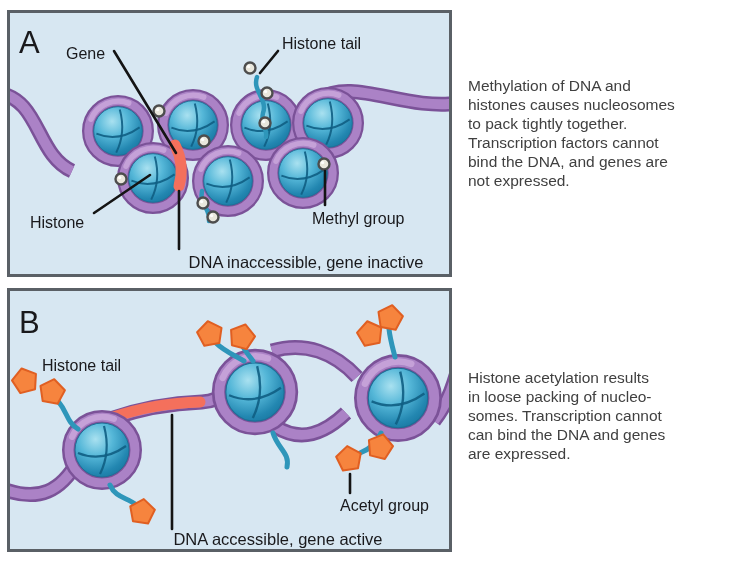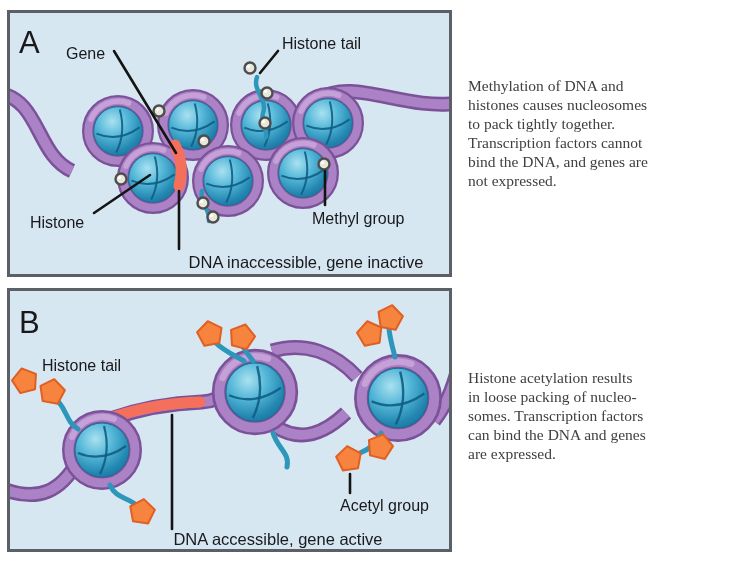--- a/index.html
+++ b/index.html
@@ -8,21 +8,21 @@
   .panel{position:absolute;left:7px;width:445px;background:#d7e7f2;
          border:3px solid #5a6066;box-sizing:border-box;}
   .panel-a{top:10px;height:267px;}
   .panel-b{top:288px;height:264px;}
   .panel svg{position:absolute;left:0;top:0;width:100%;height:100%;}
   svg text{font-family:"Liberation Sans",sans-serif;fill:#19191c;}
   .panel-letter{font-size:31px;}
   .lbl{font-size:16px;}
   .caption{font-size:16.5px;}
   .side-text{position:absolute;left:468px;width:258px;color:#404040;
-             font-size:15.5px;line-height:19px;white-space:pre-line;font-family:Liberation Serif, serif;}
+             font-size:15.5px;line-height:19px;white-space:pre-line;}
   .side-text-a{top:76px;}
   .side-text-b{top:368px;}
 </style>
 </head>
 <body>
 
 <svg width="0" height="0" style="position:absolute" aria-hidden="true">
   <defs>
     <radialGradient id="ballGrad" cx="38%" cy="30%" r="80%">
       <stop offset="0%" stop-color="#a9e1f0"></stop>
@@ -165,17 +165,17 @@
   </div>
 
   <div class="side-text side-text-a">Methylation of DNA and
 histones causes nucleosomes
 to pack tightly together.
 Transcription factors cannot
 bind the DNA, and genes are
 not expressed.</div>
   <div class="side-text side-text-b">Histone acetylation results
 in loose packing of nucleo-
-somes. Transcription factors
+somes. Transcription cannot
 can bind the DNA and genes
 are expressed.</div>
 
 </div>
 
 </body></html>

